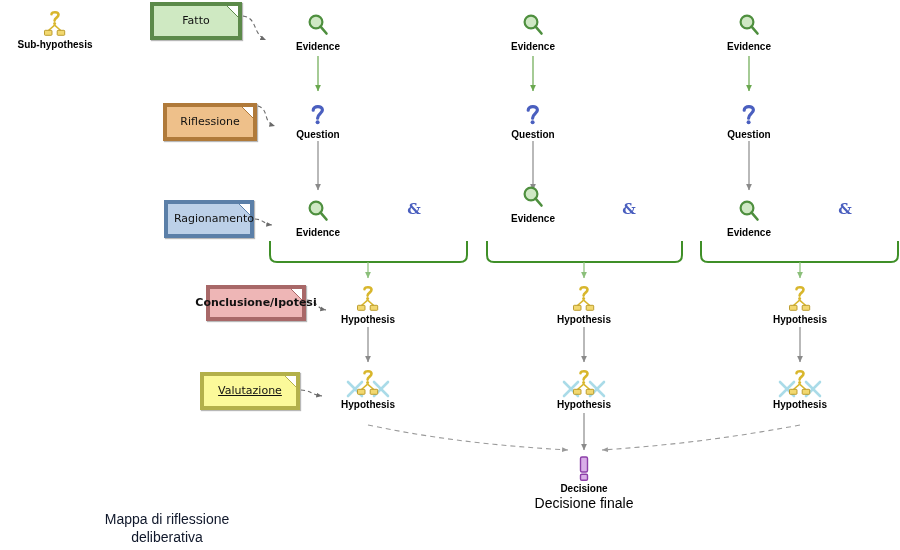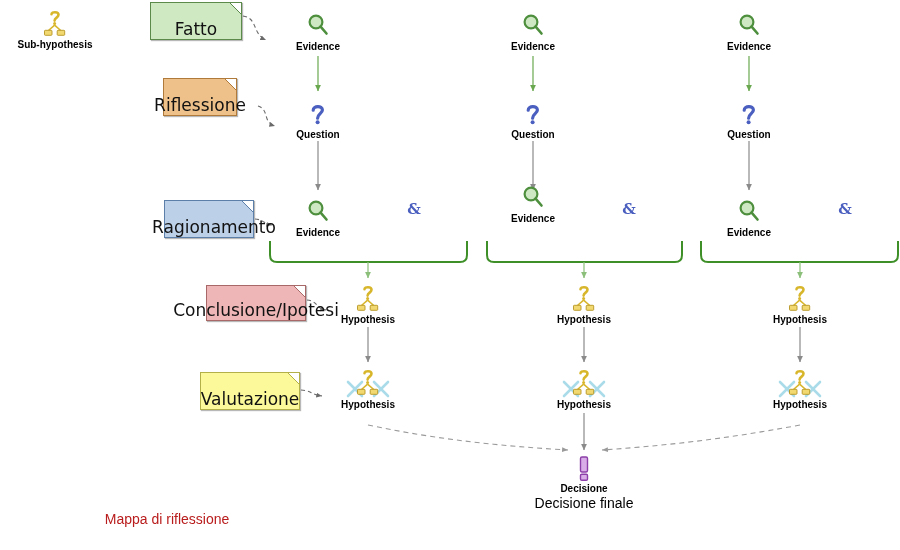--- a/index.html
+++ b/index.html
@@ -15,43 +15,43 @@
     width: 900px;
     height: 550px;
     background: #ffffff;
     overflow: hidden;
   }
 
   
   .note {
     position: absolute;
     box-sizing: border-box;
-    border: 1px solid #f97316;
+    border: 4px solid #f97316;
     display: flex;
-    align-items: flex-end;
+    align-items: center;
     justify-content: center;
     font-family: "DejaVu Sans", sans-serif;
-    font-size: 17px;
+    font-size: 11px;
     color: #111111;
     box-shadow: 1px 1px 1px rgba(0,0,0,0.28);
     text-align: center;
     line-height: 1.1;
   }
   .note .fold {
     position: absolute;
     top: 0;
     right: 0;
     width: 11px;
     height: 11px;
   }
   .note-green  { background: #cfe9c2; border-color: #5c8a4a; }
   .note-orange { background: #eec08a; border-color: #b07a3a; }
   .note-blue   { background: #bcd0e8; border-color: #5b7fa8; }
-  .note-pink   { background: #eeb6b6; border-color: #a86868; }
-  .note-yellow { background: #fbf99a; border-color: #b3b04a; }
+  .note-pink   { background: #eeb6b6; border-color: #a86868; font-weight: bold; }
+  .note-yellow { background: #fbf99a; border-color: #b3b04a; text-decoration: underline; }
 
   
   .node {
     position: absolute;
     width: 120px;
     margin-left: -60px;
     text-align: center;
   }
   .node .icon-wrap {
     height: 30px;
@@ -87,21 +87,21 @@
     width: 24px;
     margin-left: -12px;
     text-align: center;
   }
 
   
   .maptitle {
     position: absolute;
     font-family: "Liberation Sans", sans-serif;
     font-size: 14px;
-    color: #b91c1c;
+    color: #0f172a;
     text-align: center;
     line-height: 1.25;
     width: 200px;
   }
 
   svg.layer {
     position: absolute;
     left: 0;
     top: 0;
     width: 900px;
@@ -188,21 +188,21 @@
   </svg>
 
   <div class="note note-green" style="left:150px; top:2px; width:92px; height:38px;">
     <span>Fatto</span>
     <svg class="fold" viewBox="0 0 11 11">
       <path d="M0,0 L11,11 L11,0 Z" fill="#ffffff" stroke="none"></path>
       <path d="M0,0 L11,11" stroke="#5c8a4a" stroke-width="1"></path>
     </svg>
   </div>
 
-  <div class="note note-orange" style="left:163px; top:78px; width:74px; height:38px;">
+  <div class="note note-orange" style="left:163px; top:103px; width:94px; height:38px;">
     <span>Riflessione</span>
     <svg class="fold" viewBox="0 0 11 11">
       <path d="M0,0 L11,11 L11,0 Z" fill="#ffffff" stroke="none"></path>
       <path d="M0,0 L11,11" stroke="#b07a3a" stroke-width="1"></path>
     </svg>
   </div>
 
   <div class="note note-blue" style="left:164px; top:200px; width:90px; height:38px;padding-left:10px;">
     <span>Ragionamento</span>
     <svg class="fold" viewBox="0 0 11 11">
@@ -439,15 +439,16 @@
         <rect x="5.5" y="3" width="7" height="15" rx="1.5" fill="#d9aee8" stroke="#8c3fa8" stroke-width="1.4"></rect>
         <rect x="5.5" y="20.2" width="7" height="6" rx="1.3" fill="#d9aee8" stroke="#8c3fa8" stroke-width="1.4"></rect>
       </svg>
     </div>
     <div class="cap">Decisione</div>
     <div class="subcap">Decisione finale</div>
   </div>
 
   <div class="maptitle" style="left:67px; top:511px;">
     <div>Mappa di riflessione</div>
+    <div>deliberativa</div>
   </div>
 
 </div>
 
 </body></html>

